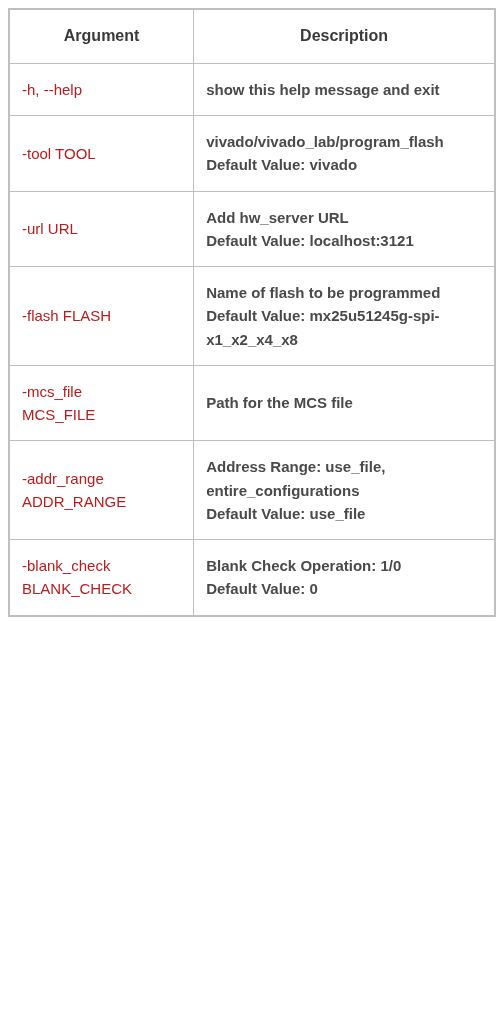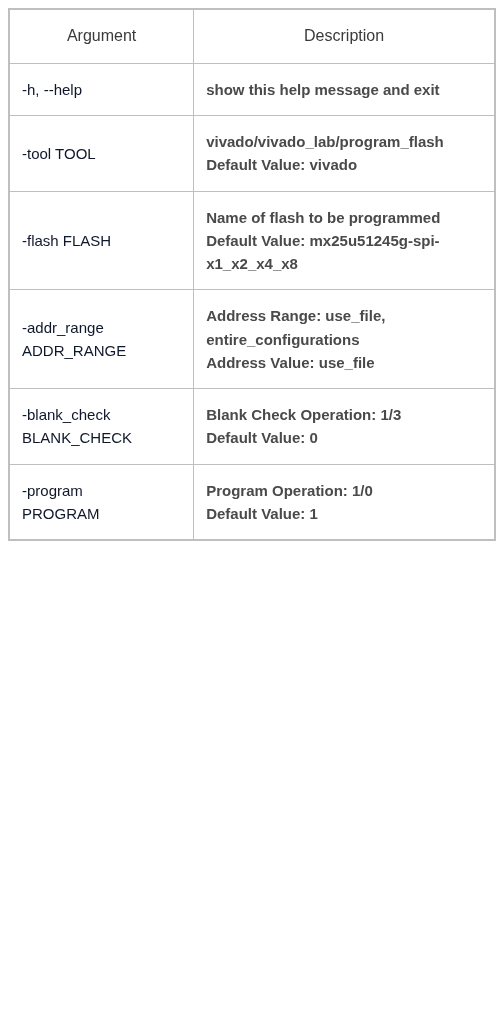--- a/index.html
+++ b/index.html
@@ -1,22 +1,22 @@
 <!DOCTYPE html>
 <html><head>
   <meta charset="utf-8">
   <style>
     body { margin:0; background:#fff; font-family:"Segoe UI",Arial,sans-serif; font-size:15px; color:#4a4a4a; }
     .wrap { width:504px; box-sizing:border-box; padding:8px; }
     .tbl { width:100%; border-collapse:collapse; table-layout:fixed; border:2px solid #bfbfbf; }
     .tbl col.argcol { width:38%; }
     .tbl col.desccol { width:62%; }
     .tbl th, .tbl td { border:1px solid #bfbfbf; padding:14px 12px; text-align:left; vertical-align:middle; line-height:1.55; word-wrap:break-word; }
-    .tbl th { font-weight:400; text-align:center; color:#3a3a3a; font-size:16px; }
-    .arg { color:#0f172a; }
+    .tbl th { font-weight:700; text-align:center; color:#3a3a3a; font-size:16px; }
+    .arg { color:#b91c1c; }
     .desc-line { display:block;font-weight:bold; }
     .row .arg-line { display:block; }
   </style>
 </head>
 <body>
 <div class="wrap">
 
 <table class="tbl">
   <colgroup>
         <col class="argcol">
@@ -41,53 +41,61 @@
           <td class="arg">
             <span class="arg-line">-tool TOOL</span>
           </td>
           <td>
             <span class="desc-line">vivado/vivado_lab/program_flash</span>
             <span class="desc-line">Default Value: vivado</span>
           </td>
         </tr>
         <tr class="row">
           <td class="arg">
+            <span class="arg-line">-url URL</span>
+          </td>
+          <td>
+            <span class="desc-line">Add hw_server URL</span>
+            <span class="desc-line">Default Value: localhost:3121</span>
+          </td>
+        </tr>
+        <tr class="row">
+          <td class="arg">
             <span class="arg-line">-flash FLASH</span>
           </td>
           <td>
             <span class="desc-line">Name of flash to be programmed</span>
             <span class="desc-line">Default Value: mx25u51245g-spi-x1_x2_x4_x8</span>
           </td>
         </tr>
         <tr class="row">
           <td class="arg">
+            <span class="arg-line">-mcs_file</span>
+            <span class="arg-line">MCS_FILE</span>
+          </td>
+          <td>
+            <span class="desc-line">Path for the MCS file</span>
+          </td>
+        </tr>
+        <tr class="row">
+          <td class="arg">
             <span class="arg-line">-addr_range</span>
             <span class="arg-line">ADDR_RANGE</span>
           </td>
           <td>
             <span class="desc-line">Address Range: use_file, entire_configurations</span>
-            <span class="desc-line">Address Value: use_file</span>
+            <span class="desc-line">Default Value: use_file</span>
           </td>
         </tr>
         <tr class="row">
           <td class="arg">
             <span class="arg-line">-blank_check</span>
             <span class="arg-line">BLANK_CHECK</span>
           </td>
           <td>
-            <span class="desc-line">Blank Check Operation: 1/3</span>
+            <span class="desc-line">Blank Check Operation: 1/0</span>
             <span class="desc-line">Default Value: 0</span>
-          </td>
-        </tr>
-        <tr class="row">
-          <td class="arg">
-            <span class="arg-line">-program</span>
-            <span class="arg-line">PROGRAM</span>
-          </td>
-          <td>
-            <span class="desc-line">Program Operation: 1/0</span>
-            <span class="desc-line">Default Value: 1</span>
           </td>
         </tr>
       </tbody>
 </table>
 
 </div>
 
 </body></html>

